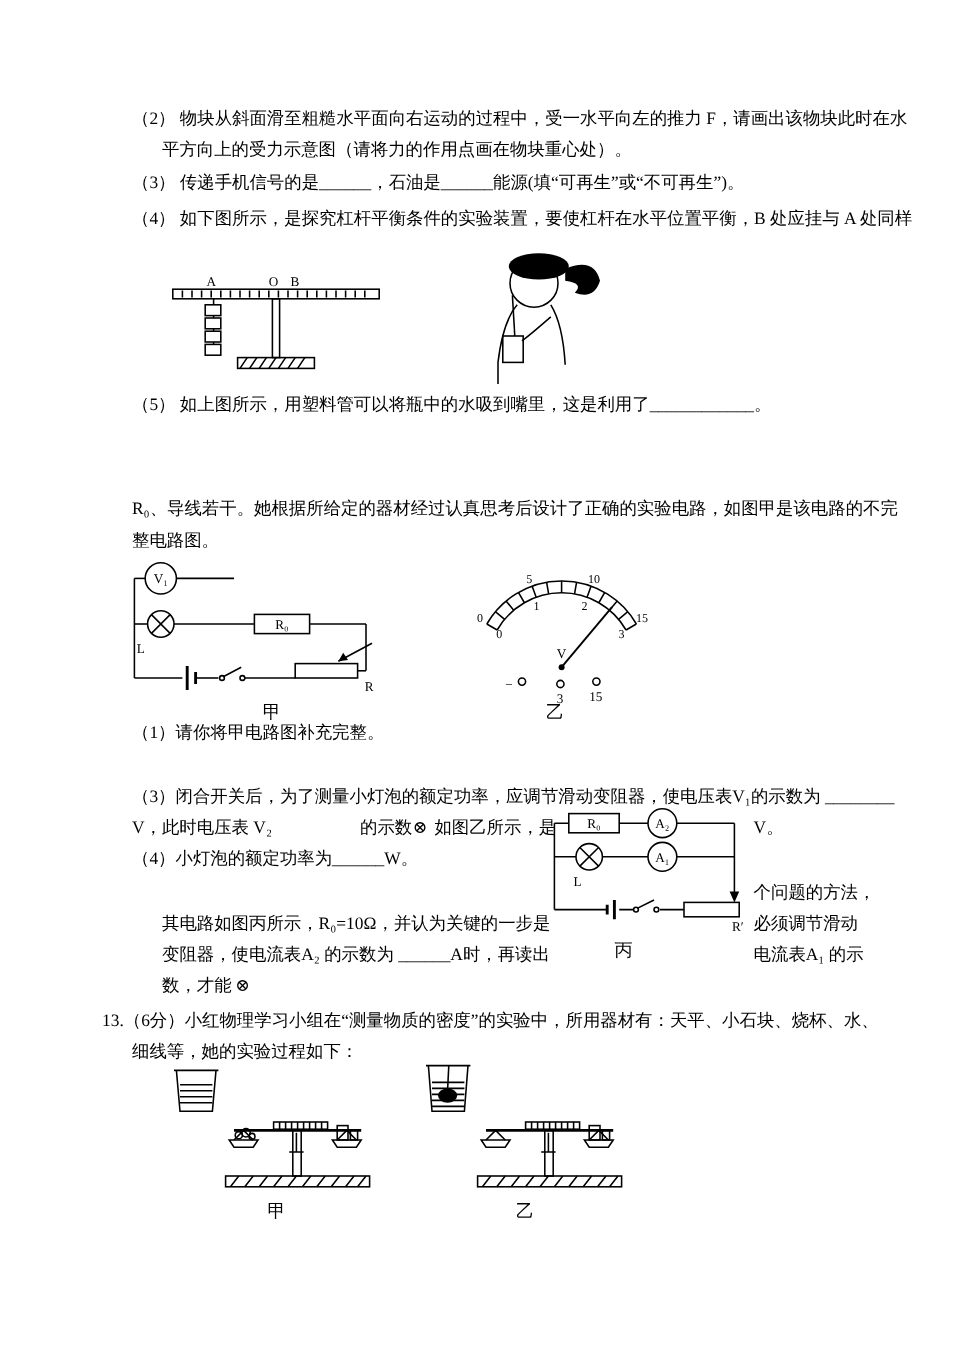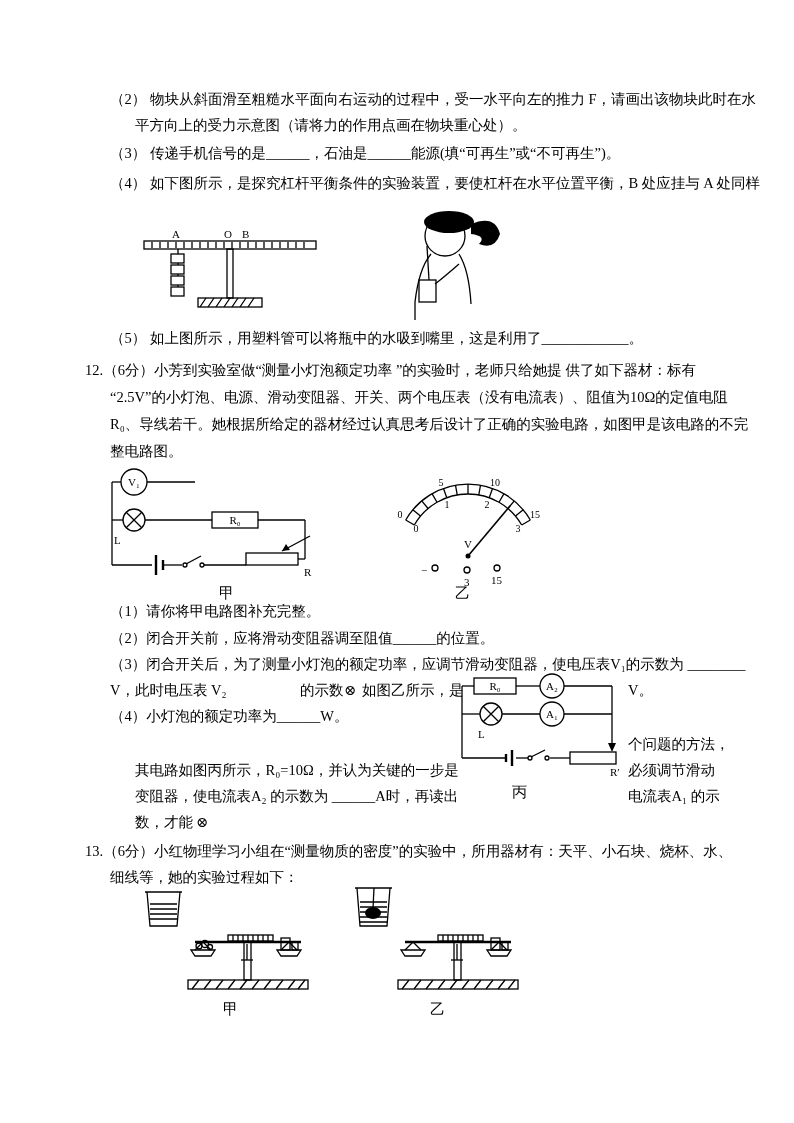--- a/index.html
+++ b/index.html
@@ -49,22 +49,20 @@
     <path class="f" d="M88,18 Q112,8 117,28 Q112,44 96,38 Q104,30 88,28 Z"></path>
     <circle class="s" cx="62" cy="30" r="20"></circle>
     <path class="s" d="M48,48 Q36,62 32,96 L32,114 M76,48 Q86,64 88,98"></path>
     <path class="s" d="M76,58 Q60,72 52,78"></path>
     <rect class="s" x="36" y="74" width="17" height="22"></rect>
     <line class="s" x1="46" y1="74" x2="44" y2="40"></line>
   </svg>
 
   <div class="t" style="left:110px;top:327px">（5） 如上图所示，用塑料管可以将瓶中的水吸到嘴里，这是利用了____________。</div>
 
-  <div class="t" style="left:85px;top:359px">12.（6分）小芳到实验室做“测量小灯泡额定功率 ”的实验时，老师只给她提 供了如下器材：标有</div>
-  <div class="t" style="left:110px;top:386px">“2.5V”的小灯泡、电源、滑动变阻器、开关、两个电压表（没有电流表）、阻值为10Ω的定值电阻</div>
   <div class="t" style="left:110px;top:413px">R₀、导线若干。她根据所给定的器材经过认真思考后设计了正确的实验电路，如图甲是该电路的不完</div>
   <div class="t" style="left:110px;top:440px">整电路图。</div>
 
   <svg class="fig" style="left:100px;top:460px" width="220" height="130" viewBox="0 0 220 130">
     <line class="s" x1="12" y1="22" x2="12" y2="105"></line>
     <line class="s" x1="12" y1="22" x2="21" y2="22"></line>
     <circle class="s" cx="34" cy="22" r="13"></circle>
     <text class="st" x="34" y="26" text-anchor="middle">V₁</text>
     <line class="s" x1="47" y1="22" x2="95" y2="22"></line>
     <line class="s" x1="12" y1="60" x2="23" y2="60"></line>
@@ -110,21 +108,20 @@
     <circle class="s" cx="52" cy="112" r="3"></circle>
     <circle class="s" cx="84" cy="114" r="3"></circle>
     <circle class="s" cx="114" cy="112" r="3"></circle>
     <text class="st" x="38" y="118">−</text>
     <text class="st" x="81" y="130">3</text>
     <text class="st" x="108" y="128">15</text>
   </svg>
   <div class="figlabel" style="left:455px;top:584px">乙</div>
 
   <div class="t" style="left:110px;top:600px">（1）请你将甲电路图补充完整。</div>
-  <div class="t" style="left:110px;top:627px">（2）闭合开关前，应将滑动变阻器调至阻值______的位置。</div>
   <div class="t" style="left:110px;top:653px">（3）闭合开关后，为了测量小灯泡的额定功率，应调节滑动变阻器，使电压表V₁的示数为 ________</div>
   <div class="t" style="left:110px;top:679px">V，此时电压表 V₂</div>
   <div class="t" style="left:300px;top:679px">的示数</div>
   <div class="t" style="left:344px;top:679px">⊗</div>
   <div class="t" style="left:362px;top:679px">如图乙所示，是</div>
   <div class="t" style="left:628px;top:679px">V。</div>
   <div class="t" style="left:110px;top:705px">（4）小灯泡的额定功率为______W。</div>
   <div class="t" style="left:628px;top:733px">个问题的方法，</div>
   <div class="t" style="left:135px;top:759px">其电路如图丙所示，R₀=10Ω，并认为关键的一步是</div>
   <div class="t" style="left:628px;top:759px">必须调节滑动</div>

